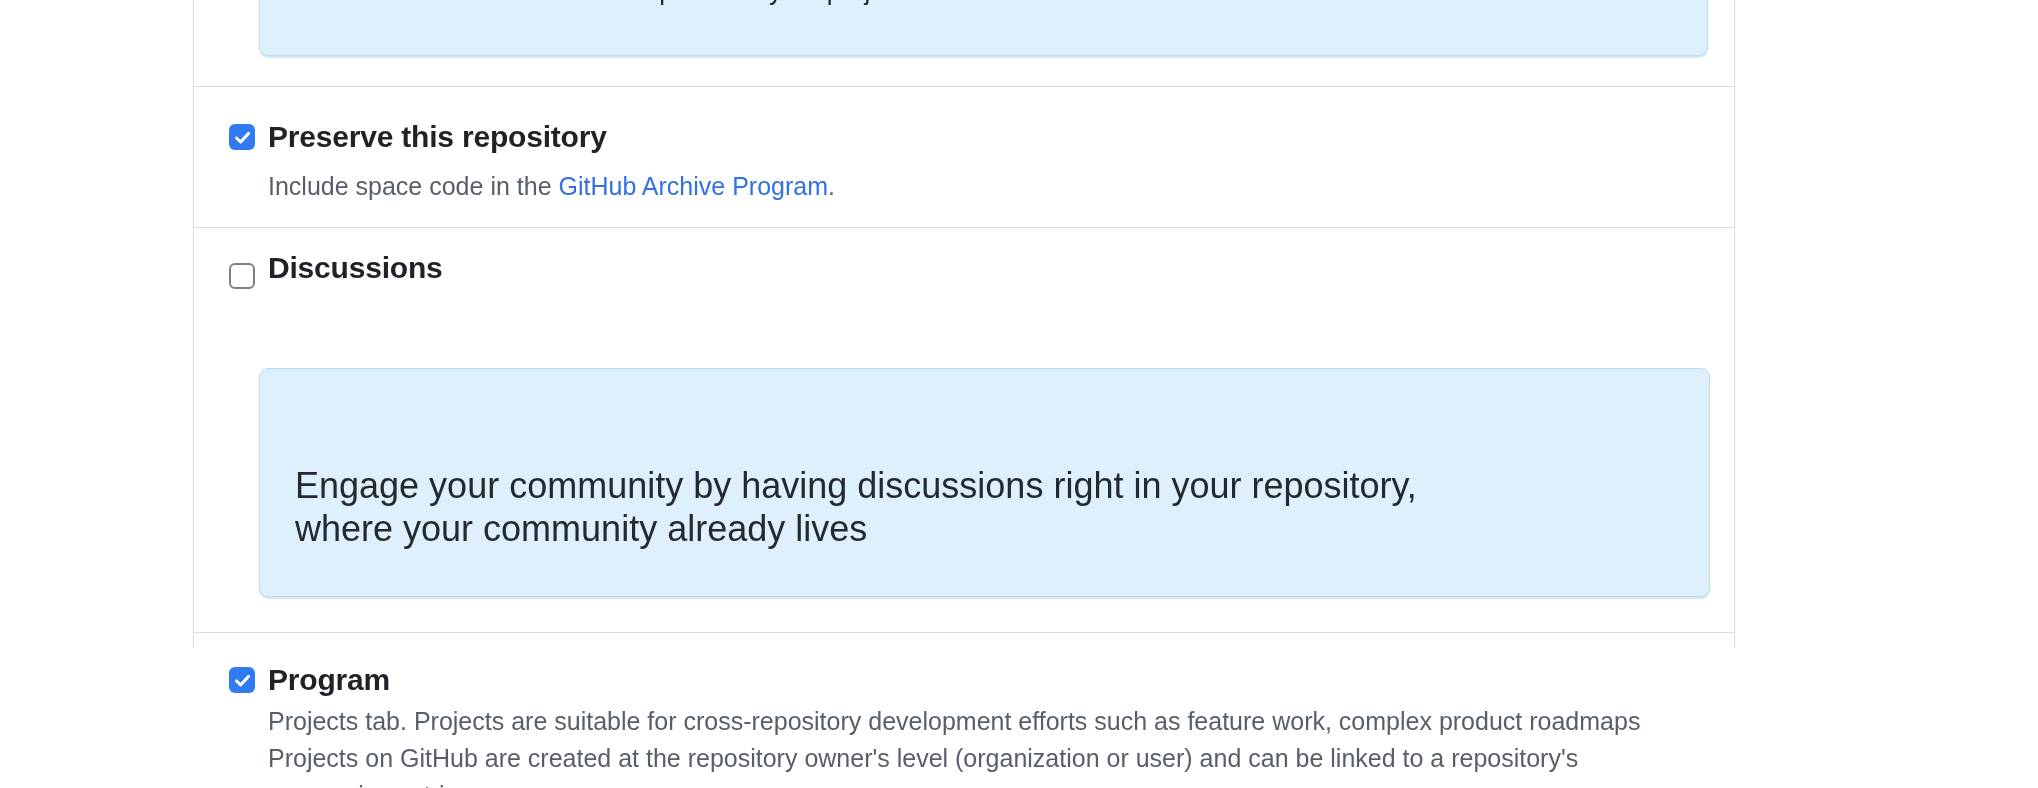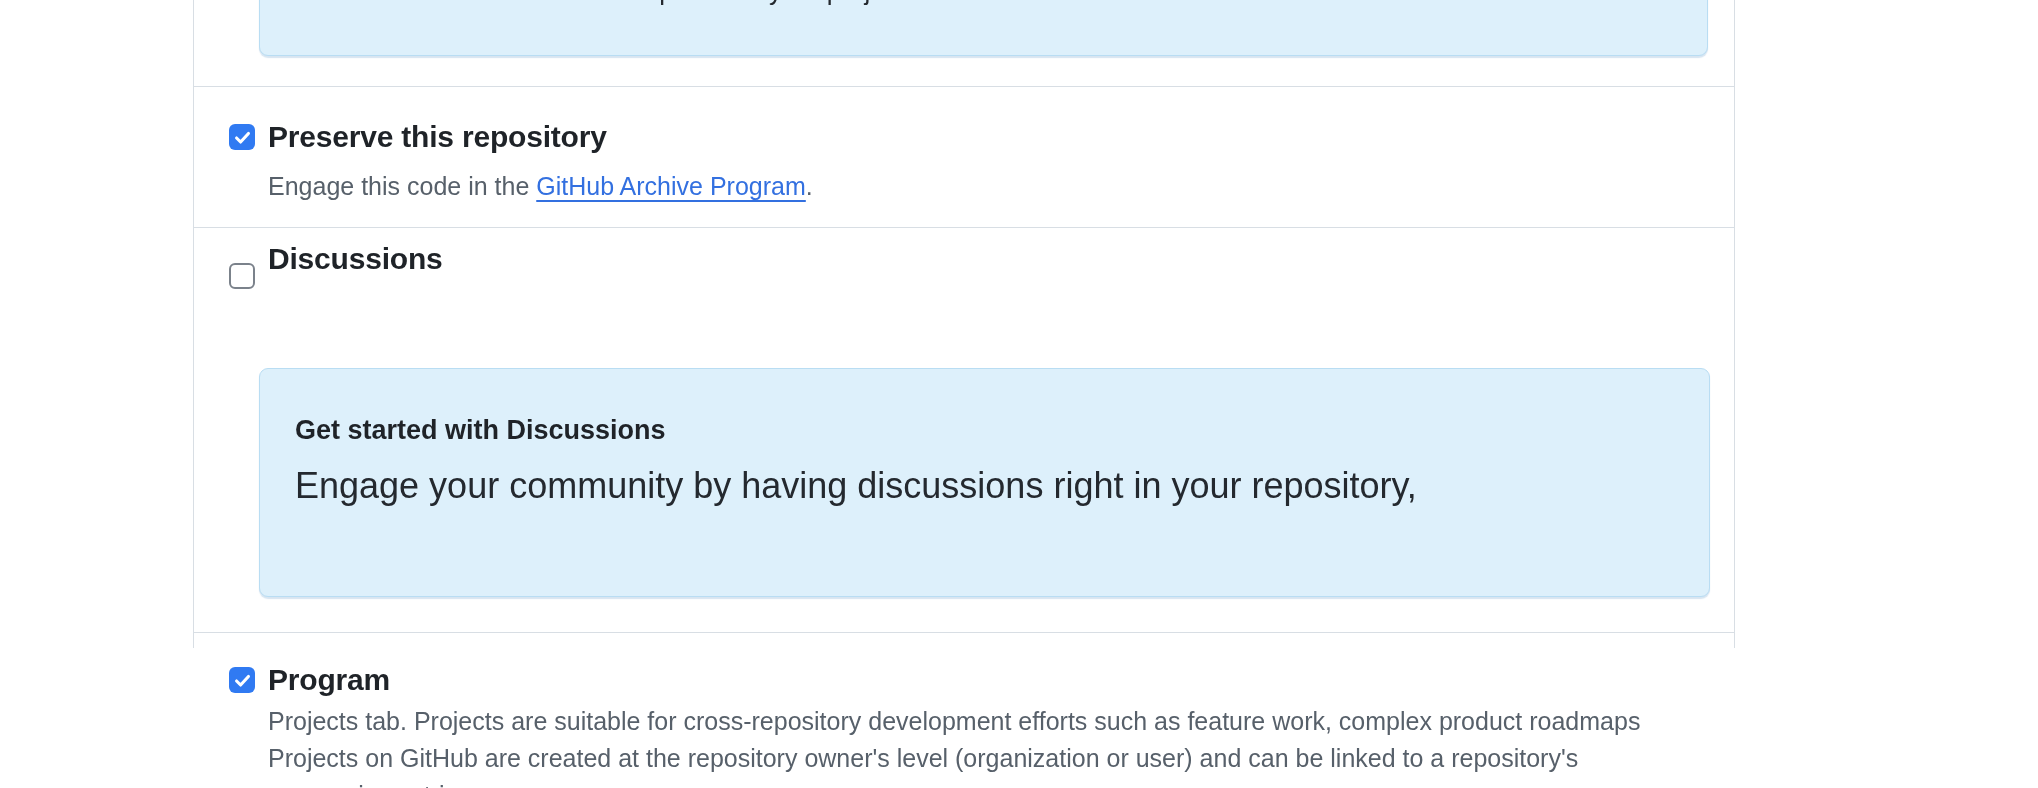--- a/index.html
+++ b/index.html
@@ -62,21 +62,21 @@
     letter-spacing:-0.2px;
     white-space:nowrap;
   }
   .sec-desc{
     position:absolute;left:74px;
     font-size:25px;line-height:36px;color:var(--muted-text);
     white-space:nowrap;
   }
   .sec-desc .desc-line{height:37px;}
   a.inline-link{
-    color:var(--link-blue);text-decoration:underline;cursor:pointer;
+    color:var(--link-blue);cursor:pointer;
     text-underline-offset:5px;
   }
   .cta-box{
     left:65px;width:1451px;top:368px;height:229px;
   }
   .cta-heading{
     position:absolute;left:35px;top:44px;
     font-size:27px;line-height:34px;font-weight:700;
     color:var(--heading-text);white-space:nowrap;
   }
@@ -110,34 +110,34 @@
 
   <div class="checkbox checked" style="left:35px;top:124px">
     <span class="mark">
       <svg width="19" height="19" viewBox="0 0 16 16">
         <path d="M3 8.4 L6.4 11.8 L13 4.6" stroke="#ffffff" stroke-width="2.6" fill="none" stroke-linecap="round" stroke-linejoin="round"></path>
       </svg>
     </span>
   </div>
   <div class="sec-heading" style="top:120px">Preserve this repository</div>
   <div class="sec-desc" style="top:168px">
-    <span>Engage this code in the </span><a class="inline-link">GitHub Archive Program</a><span>.</span>
+    <span>Include space code in the </span><a class="inline-link">GitHub Archive Program</a><span>.</span>
   </div>
 
   <div class="sep" style="top:227px"></div>
 
   <div class="checkbox unchecked" style="left:35px;top:263px">
     
   </div>
-  <div class="sec-heading" style="top:242px">Discussions</div>
+  <div class="sec-heading" style="top:251px">Discussions</div>
 
   <div class="info-box cta-box">
-    <div class="cta-heading">Get started with Discussions</div>
     <div class="cta-body">
       <div>Engage your community by having discussions right in your repository,</div>
+      <div>where your community already lives</div>
     </div>
   </div>
 
   <div class="sep" style="top:632px"></div>
 
   <div class="checkbox checked" style="left:35px;top:667px">
     <span class="mark">
       <svg width="19" height="19" viewBox="0 0 16 16">
         <path d="M3 8.4 L6.4 11.8 L13 4.6" stroke="#ffffff" stroke-width="2.6" fill="none" stroke-linecap="round" stroke-linejoin="round"></path>
       </svg>

